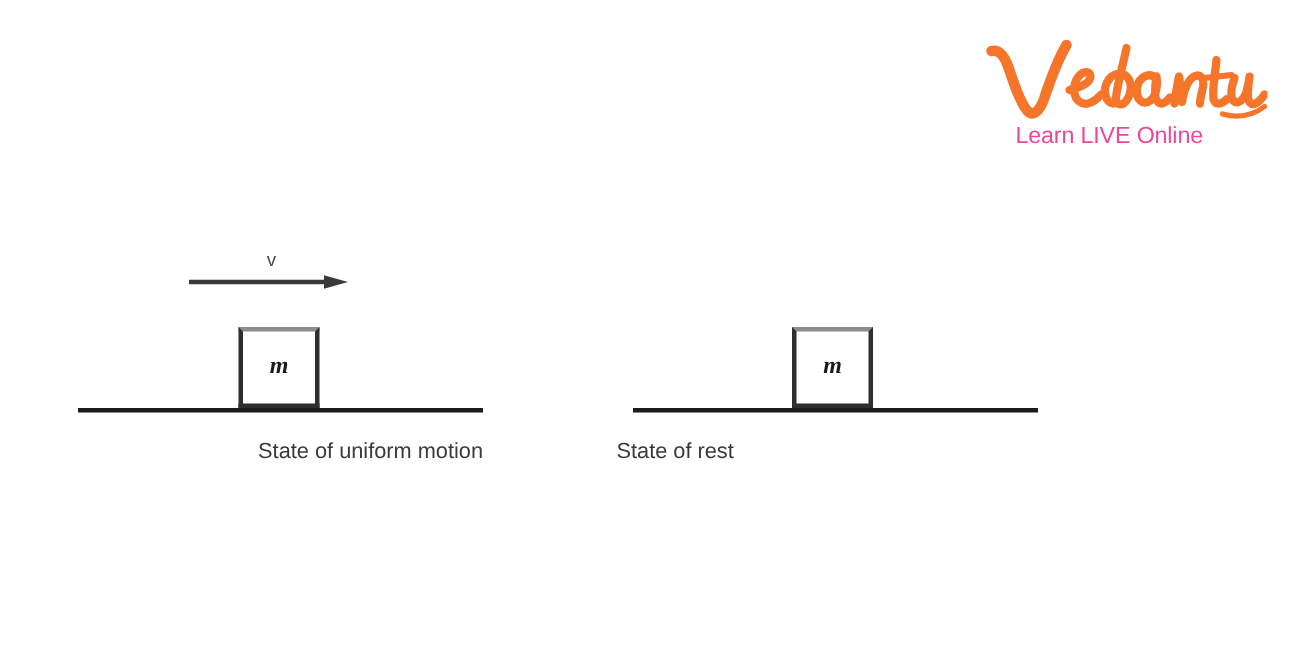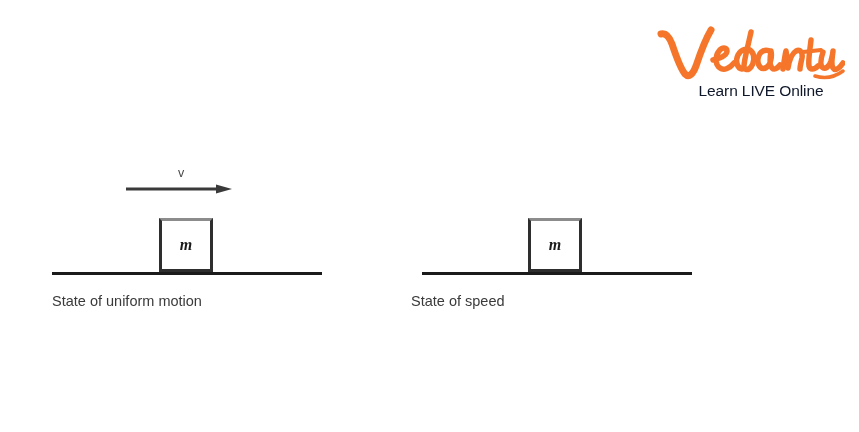--- a/index.html
+++ b/index.html
@@ -29,25 +29,25 @@
     left: 0;
     top: 0;
     width: 190px;
     height: 58px;
   }
   .brand-tagline {
     position: absolute;
     left: 22px;
     top: 58px;
     width: 168px;
-    text-align: center;
+    text-align: left;
     font-family: "Liberation Sans", sans-serif;
     font-size: 15.5px;
     letter-spacing: -0.1px;
-    color: #0f172a;
+    color: #ec4899;
     white-space: nowrap;
   }
 
   
   .scene {
     position: absolute;
     top: 0;
     left: 0;
   }
   .ground {
@@ -101,21 +101,21 @@
     font-family: "Liberation Sans", sans-serif;
     font-size: 14.5px;
     color: #3a3a3a;
     white-space: nowrap;
     line-height: 22px;
   }
   .caption-left {
     left: 52px;
     top: 290px;
     width: 270px;
-    text-align: left;
+    text-align: right;
   }
   .caption-right {
     left: 411px;
     top: 290px;
     text-align: left;
   }
 </style>
 </head>
 <body>
 
@@ -166,15 +166,15 @@
 
 <div class="scene">
 
   <div class="block" style="left:528px; top:218px;">
     <span class="block-label">m</span>
   </div>
 
   <div class="ground" style="left:422px; top:272px; width:270px;"></div>
 
   <div class="caption caption-right">
-    <div>State of speed</div>
+    <div>State of rest</div>
   </div>
 </div>
 
 </body></html>

